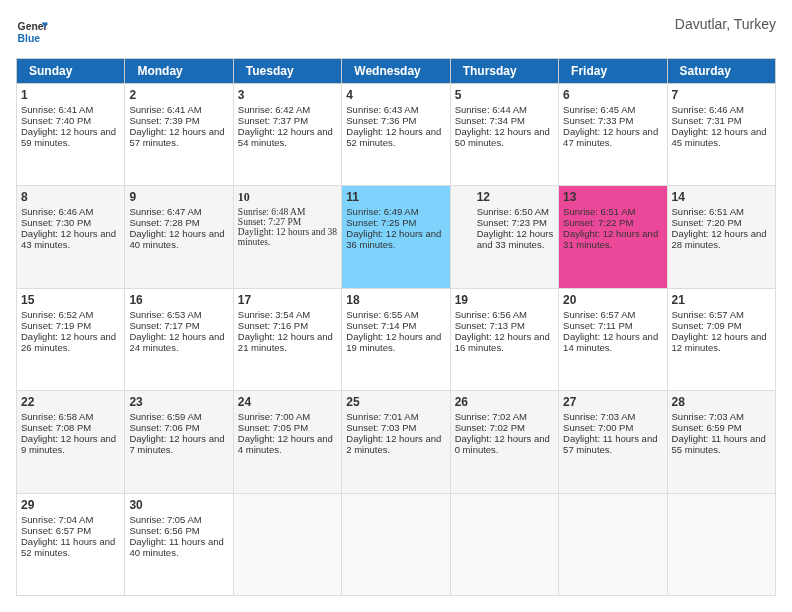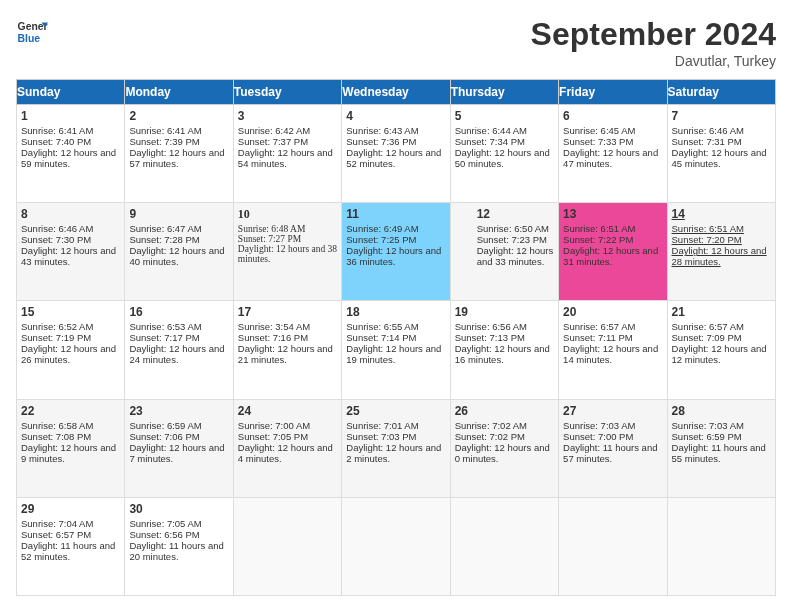--- a/index.html
+++ b/index.html
@@ -47,21 +47,21 @@
     .calendar-table {
       width: 100%;
       border-collapse: collapse;
       flex: 1;
     }
     .calendar-table th {
       background-color: #1a6bb5;
       color: white;
       font-size: 12px;
       font-weight: bold;
-      padding: 5px 0;
+      padding: 5px 12px;
       text-align: left;
       border: 1px solid #ccc;
     }
     .calendar-table td {
       border: 1px solid #ddd;
       padding: 4px;
       vertical-align: top;
       font-size: 9.5px;
       color: #333;
       width: calc(100% / 7);
@@ -89,21 +89,20 @@
 <div class="page">
   <div class="header">
     <div class="logo">
       <svg class="logo-icon" viewBox="0 0 40 40">
         <text x="2" y="18" font-size="13" font-weight="bold" fill="#333" font-family="Arial">General</text>
         <text x="2" y="32" font-size="13" font-weight="bold" fill="#1a6bb5" font-family="Arial">Blue</text>
         <polygon points="32,8 40,8 36,14" fill="#1a6bb5"></polygon>
       </svg>
     </div>
     <div class="title-area">
-      <div class="month-title">September 2024</div>
       <div class="location">Davutlar, Turkey</div>
     </div>
   </div>
 
   <table class="calendar-table">
     <thead>
       <tr>
         <th>Sunday</th>
         <th>Monday</th>
         <th>Tuesday</th>
@@ -188,21 +187,21 @@
         <span>Sunrise: 6:50 AM</span><br>
         <span>Sunset: 7:23 PM</span><br>
         <span>Daylight: 12 hours and 33 minutes.</span>
       </td>
           <td style="background: #ec4899;">
         <span class="day-number">13</span>
         <span>Sunrise: 6:51 AM</span><br>
         <span>Sunset: 7:22 PM</span><br>
         <span>Daylight: 12 hours and 31 minutes.</span>
       </td>
-          <td style="background: rgb(245, 245, 245); text-decoration: underline;">
+          <td style="background: rgb(245, 245, 245);">
         <span class="day-number">14</span>
         <span>Sunrise: 6:51 AM</span><br>
         <span>Sunset: 7:20 PM</span><br>
         <span>Daylight: 12 hours and 28 minutes.</span>
       </td>
         </tr>
         <tr>
           <td>
         <span class="day-number">15</span>
         <span>Sunrise: 6:52 AM</span><br>
@@ -294,21 +293,21 @@
           <td>
         <span class="day-number">29</span>
         <span>Sunrise: 7:04 AM</span><br>
         <span>Sunset: 6:57 PM</span><br>
         <span>Daylight: 11 hours and 52 minutes.</span>
       </td>
           <td>
         <span class="day-number">30</span>
         <span>Sunrise: 7:05 AM</span><br>
         <span>Sunset: 6:56 PM</span><br>
-        <span>Daylight: 11 hours and 20 minutes.</span>
+        <span>Daylight: 11 hours and 40 minutes.</span>
       </td>
           <td class="empty-cell"></td>
           <td class="empty-cell"></td>
           <td class="empty-cell"></td>
           <td class="empty-cell"></td>
           <td class="empty-cell"></td>
         </tr>
       </tbody>
   </table>
 </div>

